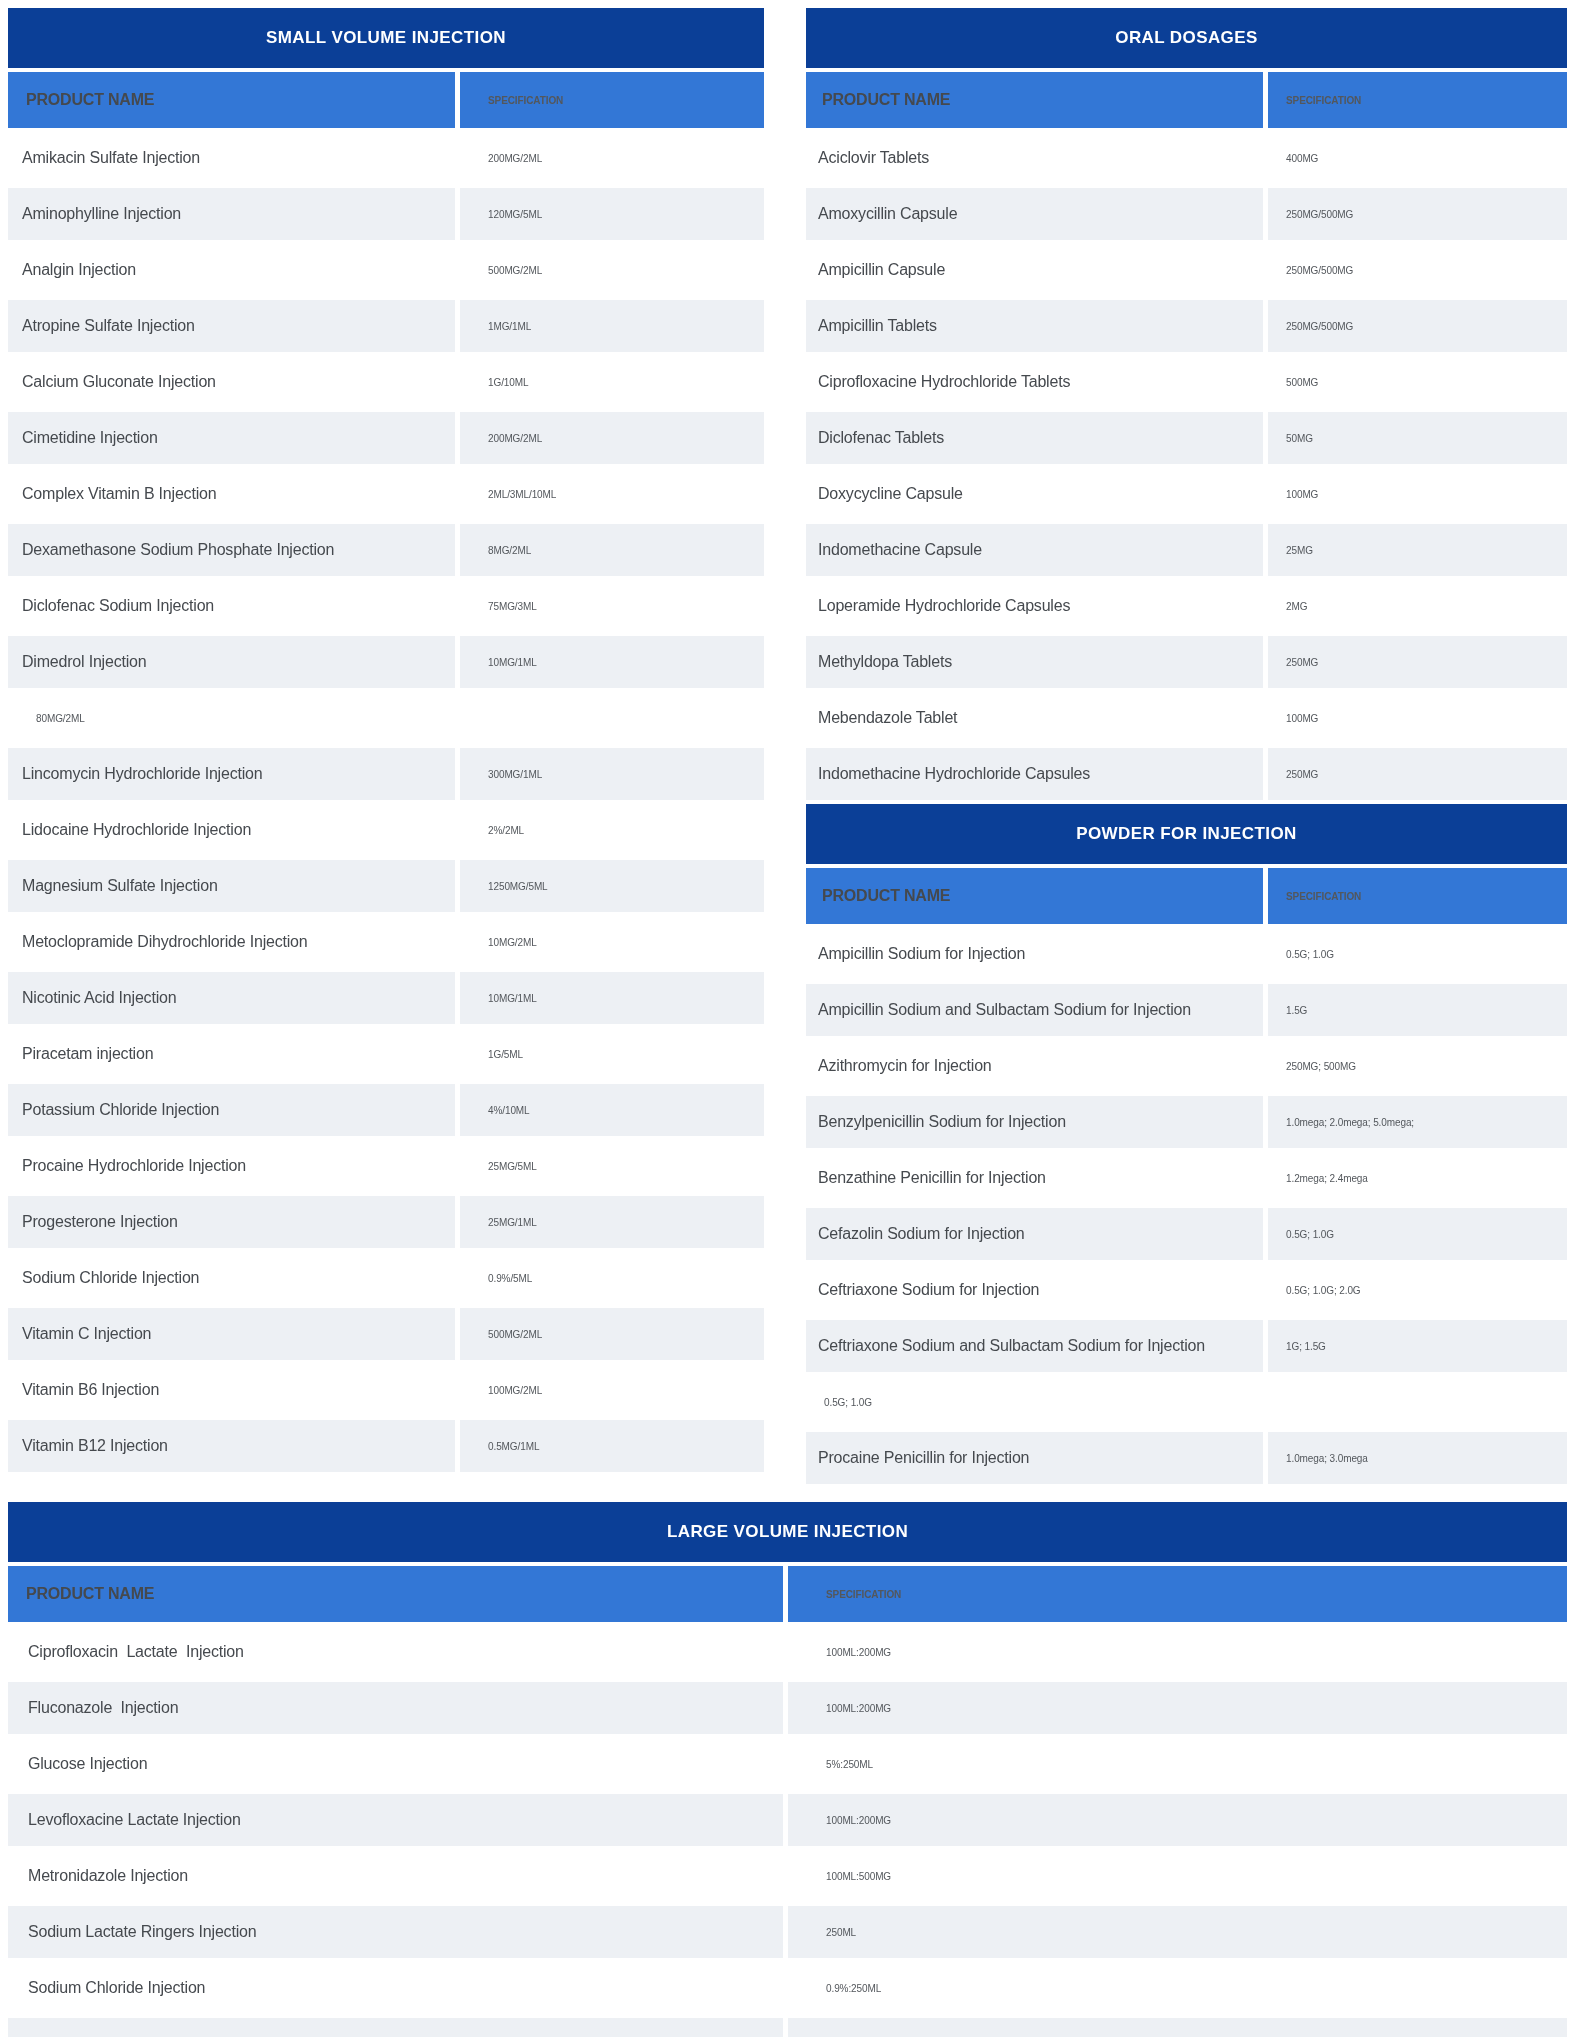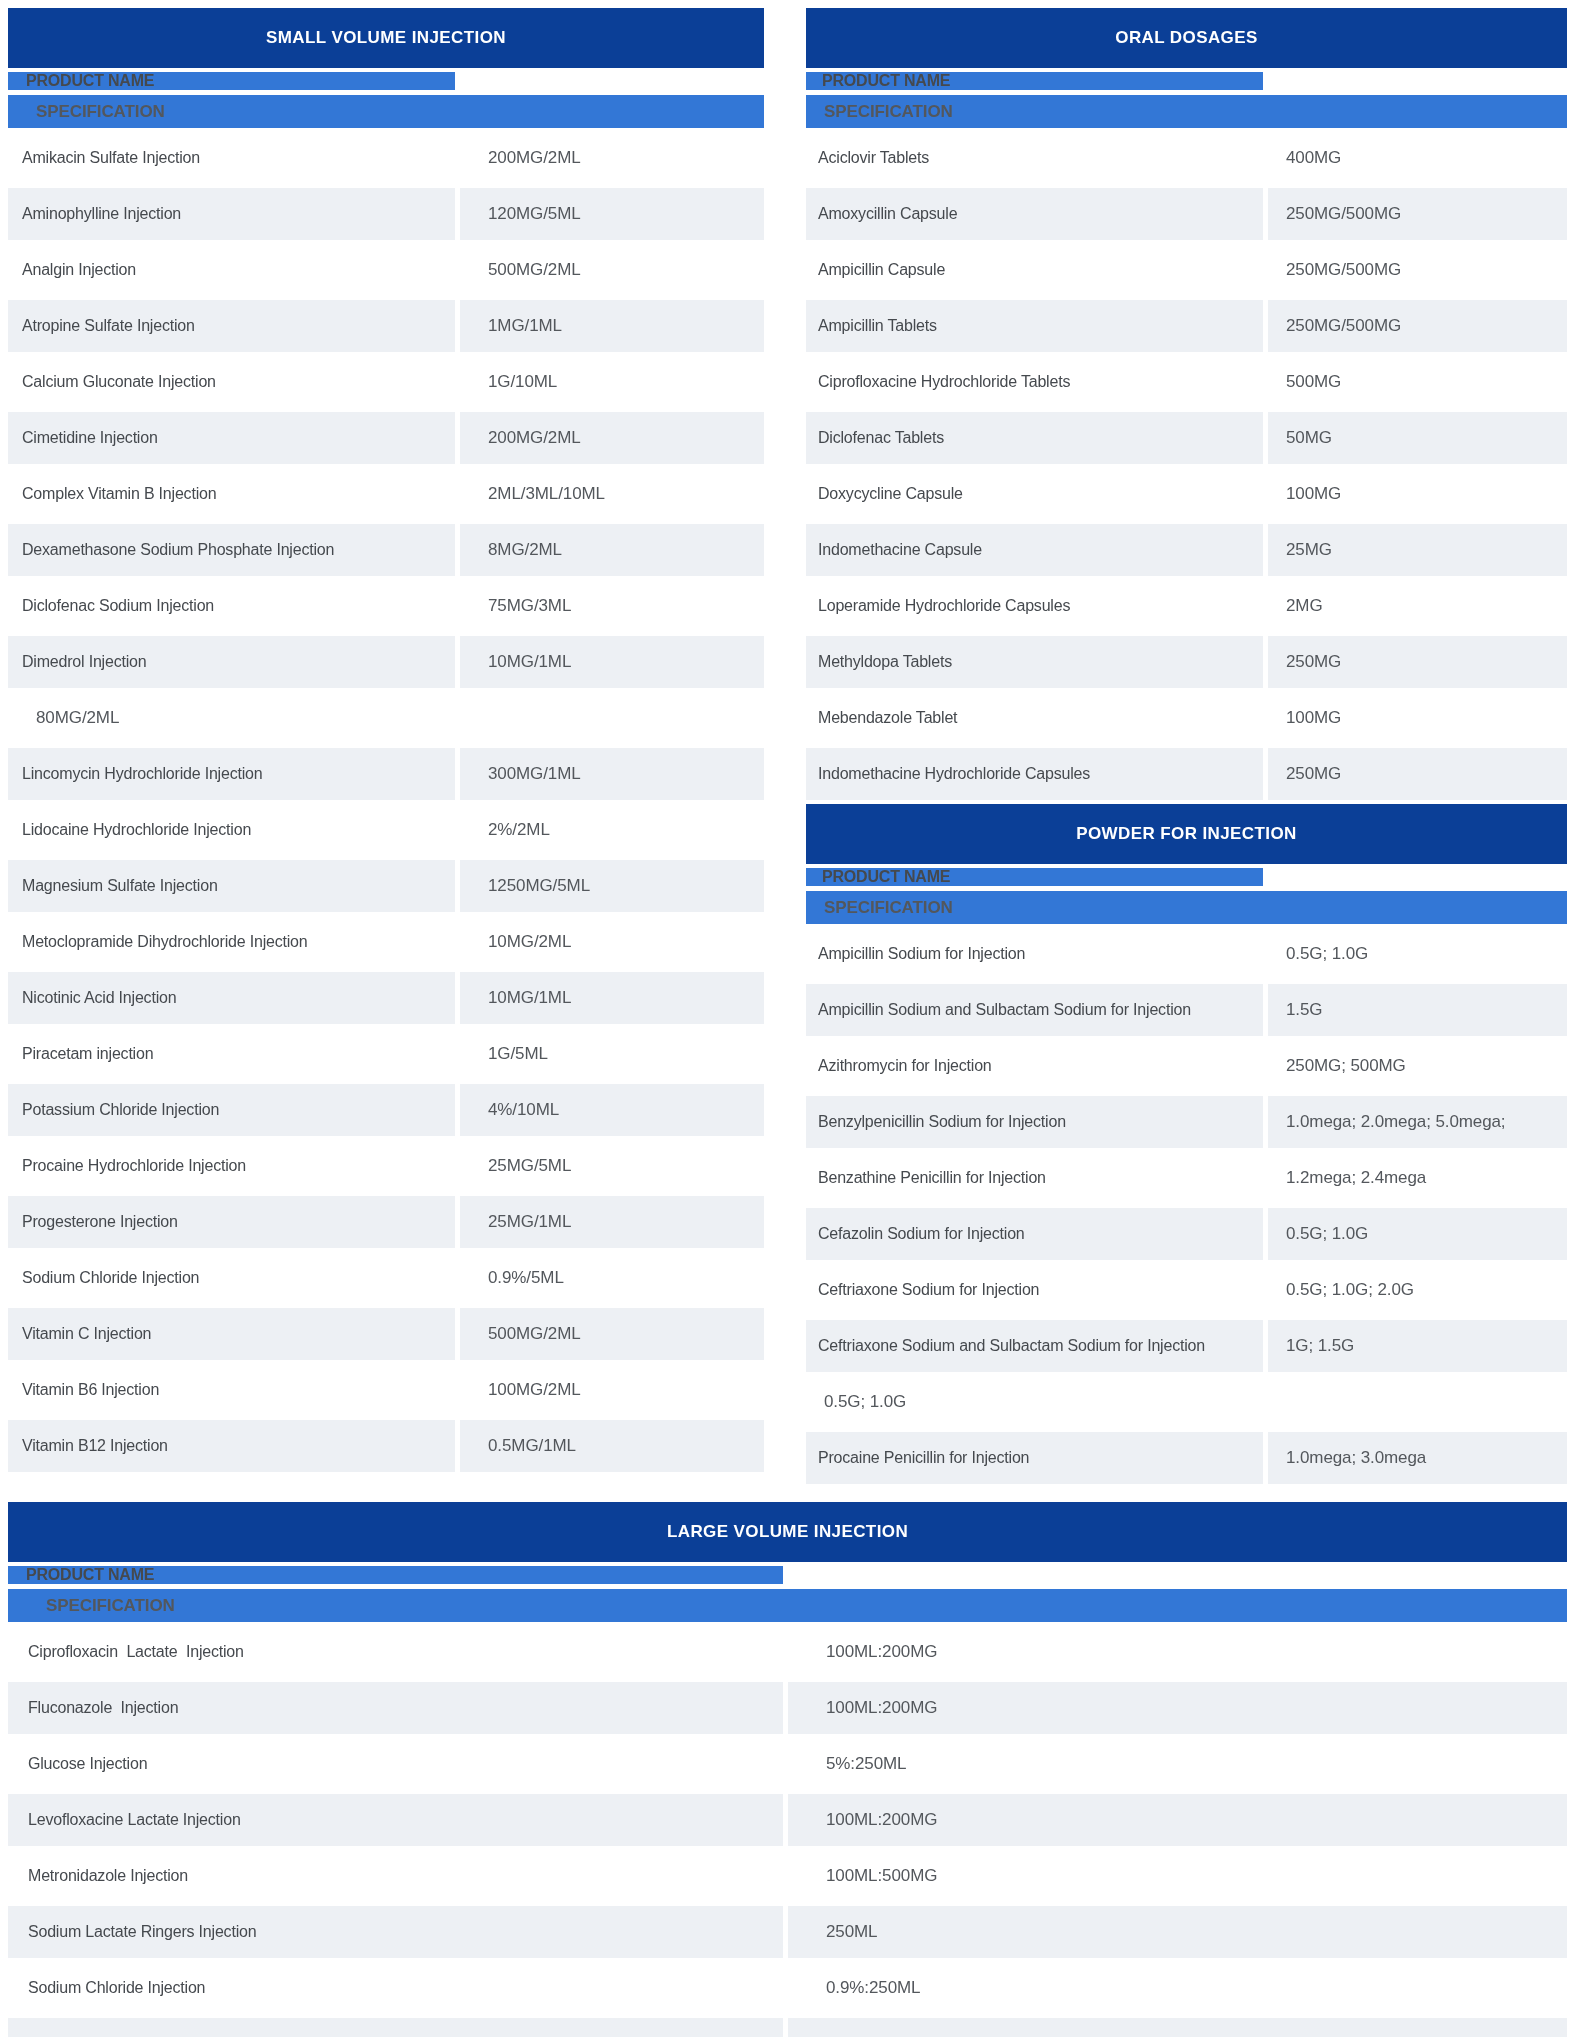--- a/index.html
+++ b/index.html
@@ -17,42 +17,42 @@
   .col-right { width: 761px; flex: none; }
 
   .title-band {
     height: 60px;
     margin-bottom: 4px;
     background: var(--title-band-bg, #0b3f97);
     color: var(--header-text, #ffffff);
     display: flex; align-items: center; justify-content: center;
     font-weight: bold; font-size: 17px; letter-spacing: 0.4px; text-align: center;
   }
-  .cols-band { display: flex; gap: 5px; height: 56px; margin-bottom: 4px; flex-direction: column; }
+  .cols-band { display: flex; gap: 5px; height: 56px; margin-bottom: 4px; }
   .cols-band .cell {
     background: var(--column-header-bg, #3377d6);
     color: var(--header-text, #ffffff);
     font-weight: bold; font-size: 17px; letter-spacing: 0.2px;
     display: flex; align-items: center;
   }
   .rows { min-height: 0; }
   .row { display: flex; gap: 5px; height: 52px; margin-bottom: 4px; }
   .row .cell { display: flex; align-items: center; }
   .row.odd  .cell { background: var(--row-bg, #ffffff); }
   .row.even .cell { background: var(--alt-row-bg, #edf0f4); }
 
   .cell.name {
     color: var(--product-text, #45494e);
     font-size: 16px; letter-spacing: -0.2px;
     white-space: pre-wrap;
     flex: none;
   }
   .cell.spec {
     color: var(--spec-text, #53575c);
-    font-size: 17px; letter-spacing: -0.1px;
+    font-size: 10px; letter-spacing: -0.1px;
     flex: 1 1 auto;
   }
 
   
   .t-small .cell.name { width: 447px; padding-left: 14px; }
   .t-small .cell.spec { padding-left: 28px; }
   .t-small .cols-band .cell.name { padding-left: 18px; }
 
   .t-right .cell.name { width: 457px; padding-left: 12px; }
   .t-right .cell.spec { padding-left: 18px; }

